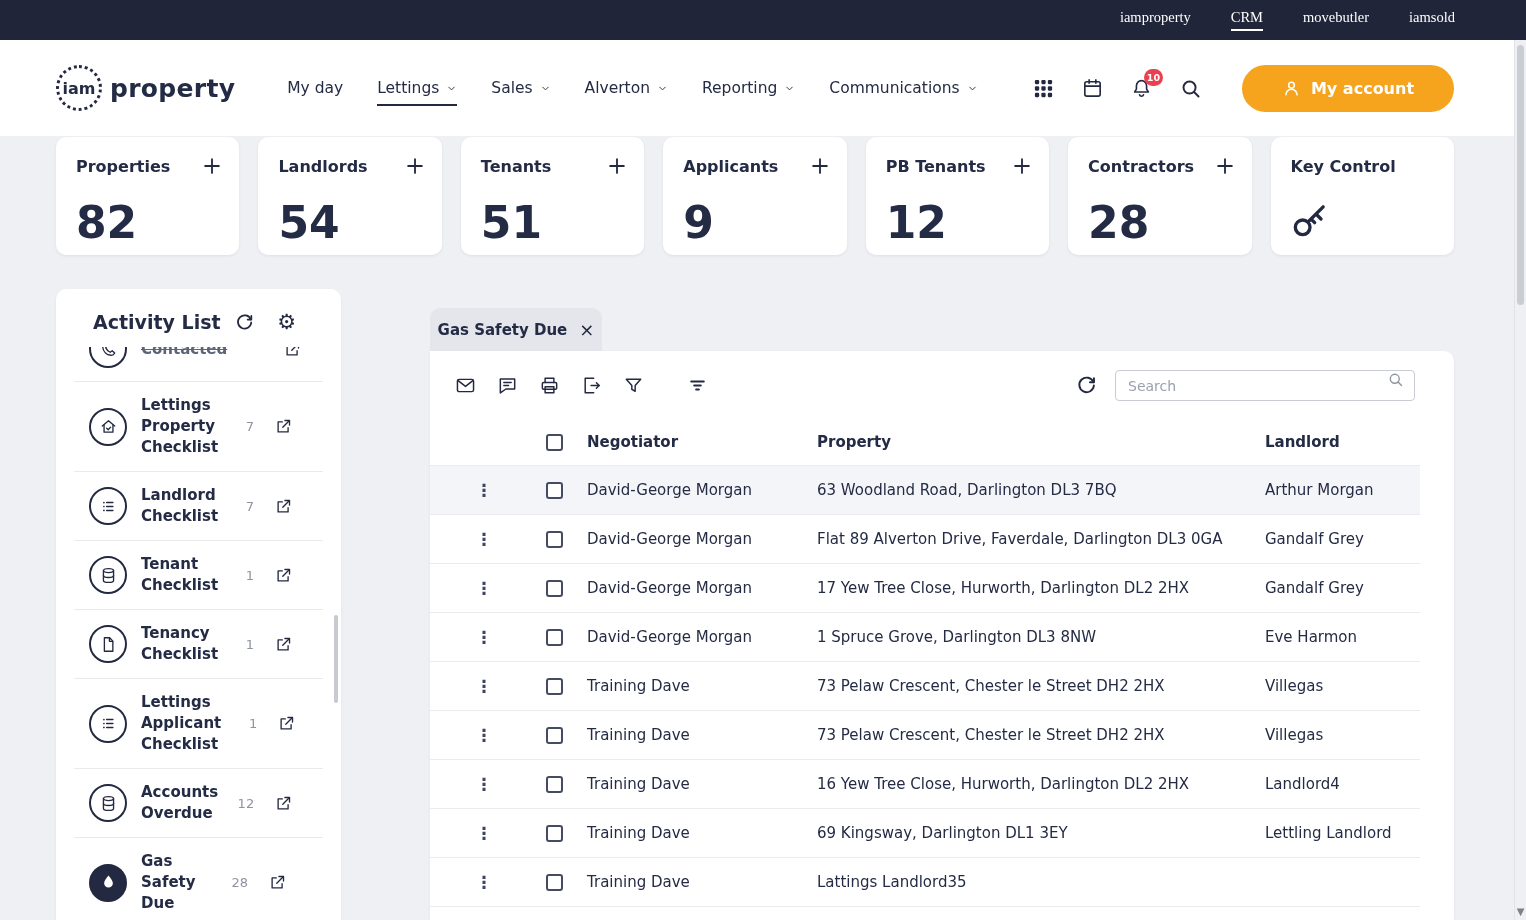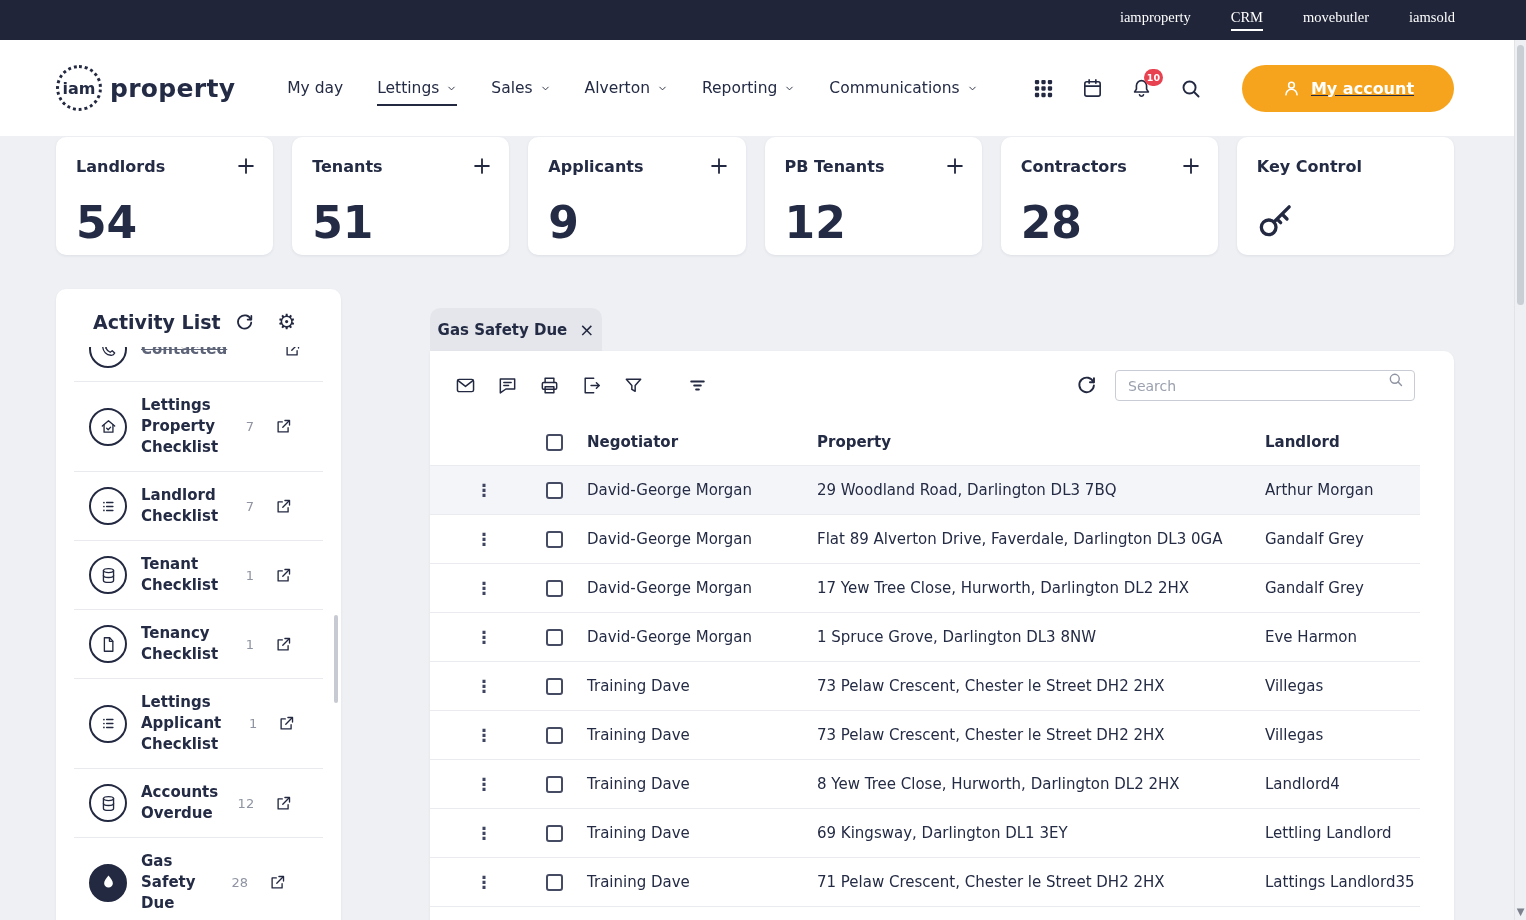--- a/index.html
+++ b/index.html
@@ -23,21 +23,21 @@
   .header{position:absolute;top:40px;left:0;right:0;height:96px;background:#fff;
     display:flex;align-items:center;padding:0 72px 0 56px;box-sizing:border-box;z-index:20;}
   .logo{display:flex;align-items:center;gap:8px;margin-right:52px;cursor:pointer;}
   .logo-circle{width:46px;height:46px;border:3px dotted #232941;border-radius:50%;
     display:flex;align-items:center;justify-content:center;font-weight:bold;font-size:16px;box-sizing:border-box;}
   .logo-text{font-size:25px;font-weight:bold;letter-spacing:.3px;}
   .main-nav{display:flex;gap:34px;align-items:center;}
   .nav-item{display:flex;align-items:center;gap:7px;font-size:15.5px;cursor:pointer;padding:9px 0 7px;border-bottom:2px solid transparent;}
   .nav-item.active{border-bottom-color:#232941;}
   .chev{width:11px;height:11px;color:#232941;}
-  .header-actions{margin-left:auto;display:flex;align-items:center;gap:26px;text-decoration:underline;}
+  .header-actions{margin-left:auto;display:flex;align-items:center;gap:26px;}
   .hicon{width:23px;height:23px;color:#232941;position:relative;cursor:pointer;}
   .bellwrap{overflow:visible;}
   .bi{width:23px;height:23px;}
   .badge{position:absolute;top:-8px;right:-10px;background:var(--badge_red,#e8414f);color:#fff;
     font-size:9.5px;font-weight:bold;min-width:17px;height:17px;border-radius:9px;
     display:flex;align-items:center;justify-content:center;padding:0 3px;box-sizing:border-box;}
   .account-btn{margin-left:14px;height:47px;width:212px;border:none;border-radius:24px;
     background:var(--accent,#f6a41d);color:#fff;font-size:16px;font-weight:bold;
     display:flex;align-items:center;justify-content:center;gap:10px;cursor:pointer;font-family:inherit;}
   .abi{width:19px;height:19px;}
@@ -211,20 +211,27 @@
             <circle cx="12" cy="7.8" r="3.6"></circle>
             <path d="M5 20a7 7 0 0 1 14 0"></path>
           </svg>
         </span>
       <span data-name="my-account-label">My account</span>
     </button>
   </div>
 </header>
 
 <section class="stats-row" data-name="stats-row">
+    <div class="stat-card" data-name="stat-card-properties">
+      <div class="stat-label" data-name="stat-card-label">Properties</div>
+      <span class="stat-plus" data-name="add-properties-button"><svg viewBox="0 0 24 24" fill="none" stroke="currentColor" stroke-width="2" stroke-linecap="round" stroke-linejoin="round">
+          <path d="M12 4.5v15M4.5 12h15"></path>
+        </svg></span>
+      <div class="stat-value" data-name="stat-card-value">82</div>
+    </div>
     <div class="stat-card" data-name="stat-card-landlords">
       <div class="stat-label" data-name="stat-card-label">Landlords</div>
       <span class="stat-plus" data-name="add-landlords-button"><svg viewBox="0 0 24 24" fill="none" stroke="currentColor" stroke-width="2" stroke-linecap="round" stroke-linejoin="round">
           <path d="M12 4.5v15M4.5 12h15"></path>
         </svg></span>
       <div class="stat-value" data-name="stat-card-value">54</div>
     </div>
     <div class="stat-card" data-name="stat-card-tenants">
       <div class="stat-label" data-name="stat-card-label">Tenants</div>
       <span class="stat-plus" data-name="add-tenants-button"><svg viewBox="0 0 24 24" fill="none" stroke="currentColor" stroke-width="2" stroke-linecap="round" stroke-linejoin="round">
@@ -499,21 +506,21 @@
       </div>
       <div class="tbody" data-name="table-body">
           <div class="trow hl" data-name="table-row">
             <div class="col kebab" data-name="row-actions-menu">
               <span class="kebab" data-name="kebab-icon">⋮</span>
             </div>
             <div class="col check" data-name="row-checkbox-cell">
               <span class="checkbox" data-name="row-checkbox"></span>
             </div>
             <div class="col cell" data-name="cell-negotiator">David-George Morgan</div>
-            <div class="col cell" data-name="cell-property">29 Woodland Road, Darlington DL3 7BQ</div>
+            <div class="col cell" data-name="cell-property">63 Woodland Road, Darlington DL3 7BQ</div>
             <div class="col cell" data-name="cell-landlord">Arthur Morgan</div>
           </div>
           <div class="trow" data-name="table-row">
             <div class="col kebab" data-name="row-actions-menu">
               <span class="kebab" data-name="kebab-icon">⋮</span>
             </div>
             <div class="col check" data-name="row-checkbox-cell">
               <span class="checkbox" data-name="row-checkbox"></span>
             </div>
             <div class="col cell" data-name="cell-negotiator">David-George Morgan</div>
@@ -565,21 +572,21 @@
             <div class="col cell" data-name="cell-landlord">Villegas</div>
           </div>
           <div class="trow" data-name="table-row">
             <div class="col kebab" data-name="row-actions-menu">
               <span class="kebab" data-name="kebab-icon">⋮</span>
             </div>
             <div class="col check" data-name="row-checkbox-cell">
               <span class="checkbox" data-name="row-checkbox"></span>
             </div>
             <div class="col cell" data-name="cell-negotiator">Training Dave</div>
-            <div class="col cell" data-name="cell-property">8 Yew Tree Close, Hurworth, Darlington DL2 2HX</div>
+            <div class="col cell" data-name="cell-property">16 Yew Tree Close, Hurworth, Darlington DL2 2HX</div>
             <div class="col cell" data-name="cell-landlord">Landlord4</div>
           </div>
           <div class="trow" data-name="table-row">
             <div class="col kebab" data-name="row-actions-menu">
               <span class="kebab" data-name="kebab-icon">⋮</span>
             </div>
             <div class="col check" data-name="row-checkbox-cell">
               <span class="checkbox" data-name="row-checkbox"></span>
             </div>
             <div class="col cell" data-name="cell-negotiator">Training Dave</div>
@@ -587,21 +594,20 @@
             <div class="col cell" data-name="cell-landlord">Lettling Landlord</div>
           </div>
           <div class="trow" data-name="table-row">
             <div class="col kebab" data-name="row-actions-menu">
               <span class="kebab" data-name="kebab-icon">⋮</span>
             </div>
             <div class="col check" data-name="row-checkbox-cell">
               <span class="checkbox" data-name="row-checkbox"></span>
             </div>
             <div class="col cell" data-name="cell-negotiator">Training Dave</div>
-            <div class="col cell" data-name="cell-property">71 Pelaw Crescent, Chester le Street DH2 2HX</div>
             <div class="col cell" data-name="cell-landlord">Lattings Landlord35</div>
           </div>
         </div>
     </div>
   </div>
 </section>
 
 <div class="page-scrollbar" data-name="page-scrollbar">
   <div class="ps-thumb" data-name="page-scrollbar-thumb"></div>
   <div class="ps-down" data-name="scroll-down-arrow-icon">▼</div>

